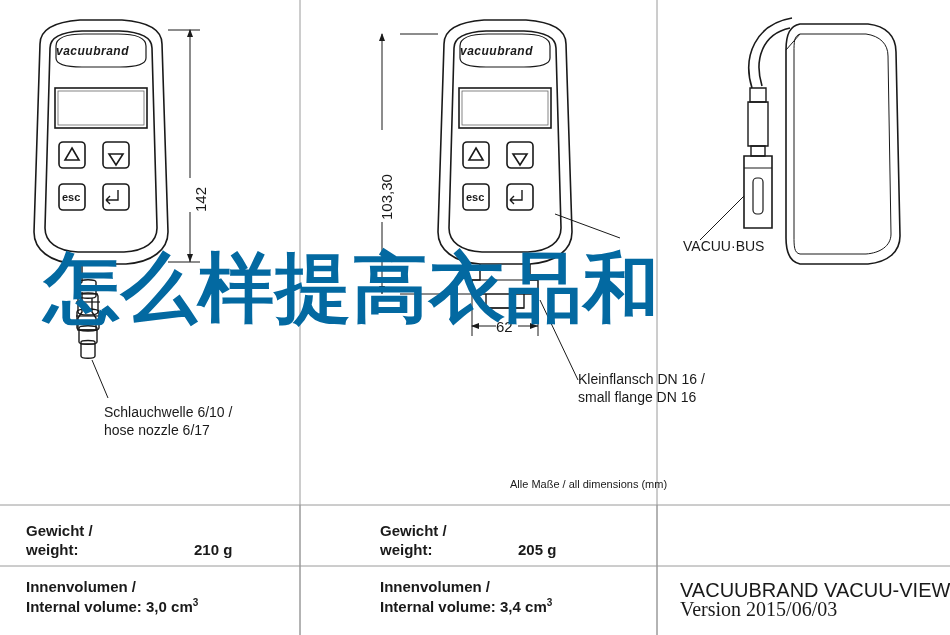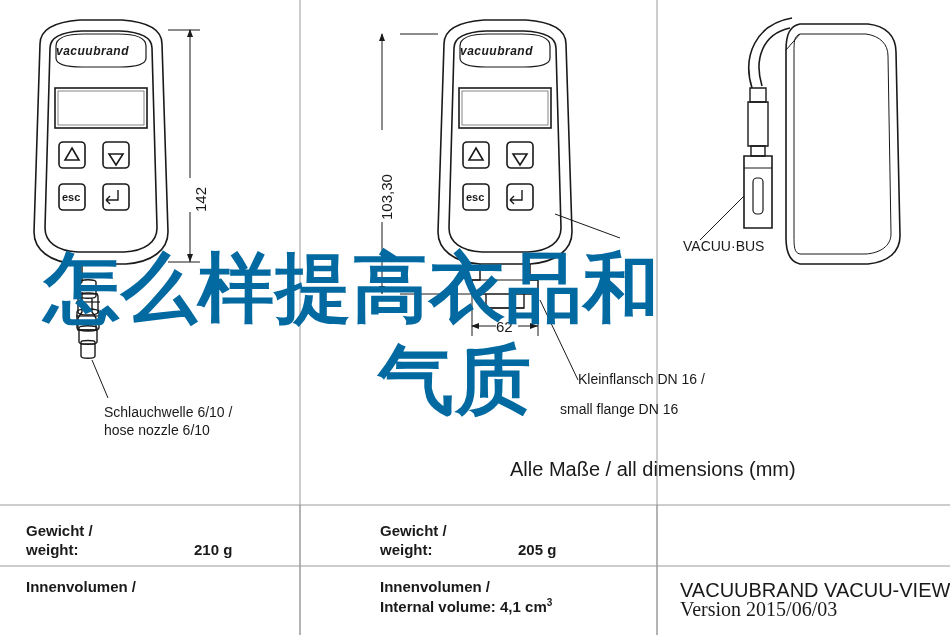--- a/index.html
+++ b/index.html
@@ -34,21 +34,22 @@
     font-size: 15px;
   }
   .callout {
     font-size: 14px;
   }
   .spec {
     font-size: 15px;
     font-weight: bold;
   }
   .note {
-    font-size: 20px;
+    font-size: 11px;
+    margin-top: 21px;
   }
   .brandline {
     font-size: 20px;
   }
   .sup {
     font-size: 10px;
     vertical-align: super;
   }
   .rot90 {
     transform: rotate(-90deg);
@@ -207,46 +208,46 @@
       <path d="M744,196 L700,240" stroke-width="1"></path>
     </g>
   </svg>
 
   <div class="txt dim-label rot90" style="left:192px; top:212px;">142</div>
 
   <div class="txt" style="left:56px; top:44px; font-size:12px; font-style:italic; font-weight:700; letter-spacing:0.5px;">vacuubrand</div>
   <div class="txt" style="left:62px; top:191px; font-size:11px; font-weight:700;">esc</div>
 
   <div class="txt callout" style="left:104px; top:404px;">Schlauchwelle 6/10 /</div>
-  <div class="txt callout" style="left:104px; top:422px;">hose nozzle 6/10</div>
+  <div class="txt callout" style="left:104px; top:422px;">hose nozzle 6/17</div>
 
   <div class="txt spec" style="left:26px; top:522px;">Gewicht /</div>
   <div class="txt spec" style="left:26px; top:541px;">weight:</div>
   <div class="txt spec" style="left:164px; top:541px;margin-left:30px;">210 g</div>
 
   <div class="txt spec" style="left:26px; top:578px;">Innenvolumen /</div>
+  <div class="txt spec" style="left:26px; top:597px;"><span>Internal volume:</span> <span>3,0 cm</span><span class="sup">3</span></div>
 
   <div class="txt dim-label rot90" style="left:378px; top:220px;">103,30</div>
   <div class="txt dim-label" style="left:496px; top:318px;">62</div>
 
   <div class="txt" style="left:460px; top:44px; font-size:12px; font-style:italic; font-weight:700; letter-spacing:0.5px;">vacuubrand</div>
   <div class="txt" style="left:466px; top:191px; font-size:11px; font-weight:700;">esc</div>
 
   <div class="txt callout" style="left:643px; top:238px;margin-left:40px;">VACUU·BUS</div>
   <div class="txt callout" style="left:578px; top:371px;text-align:right;">Kleinflansch DN 16 /</div>
-  <div class="txt callout" style="left:560px; top:389px;margin-top:12px;">small flange DN 16</div>
+  <div class="txt callout" style="left:578px; top:389px;">small flange DN 16</div>
 
   <div class="txt note" style="left:510px; top:457px;">Alle Maße / all dimensions (mm)</div>
 
   <div class="txt spec" style="left:380px; top:522px;">Gewicht /</div>
   <div class="txt spec" style="left:380px; top:541px;">weight:</div>
   <div class="txt spec" style="left:518px; top:541px;text-align:right;">205 g</div>
 
   <div class="txt spec" style="left:380px; top:578px;">Innenvolumen /</div>
-  <div class="txt spec" style="left:380px; top:597px;"><span>Internal volume:</span> <span>4,1 cm</span><span class="sup">3</span></div>
+  <div class="txt spec" style="left:380px; top:597px;"><span>Internal volume:</span> <span>3,4 cm</span><span class="sup">3</span></div>
 
   <div class="txt brandline" style="left:680px; top:578px;">VACUUBRAND VACUU-VIEW</div>
   <div class="txt brandline" style="left:680px; top:597px;font-family:Liberation Serif, serif;">Version 2015/06/03</div>
 
   <div class="overlay-cn ov1">怎么样提高衣品和</div>
-  <div class="overlay-cn ov2">气质</div>
 
 </div>
 
 </body></html>

